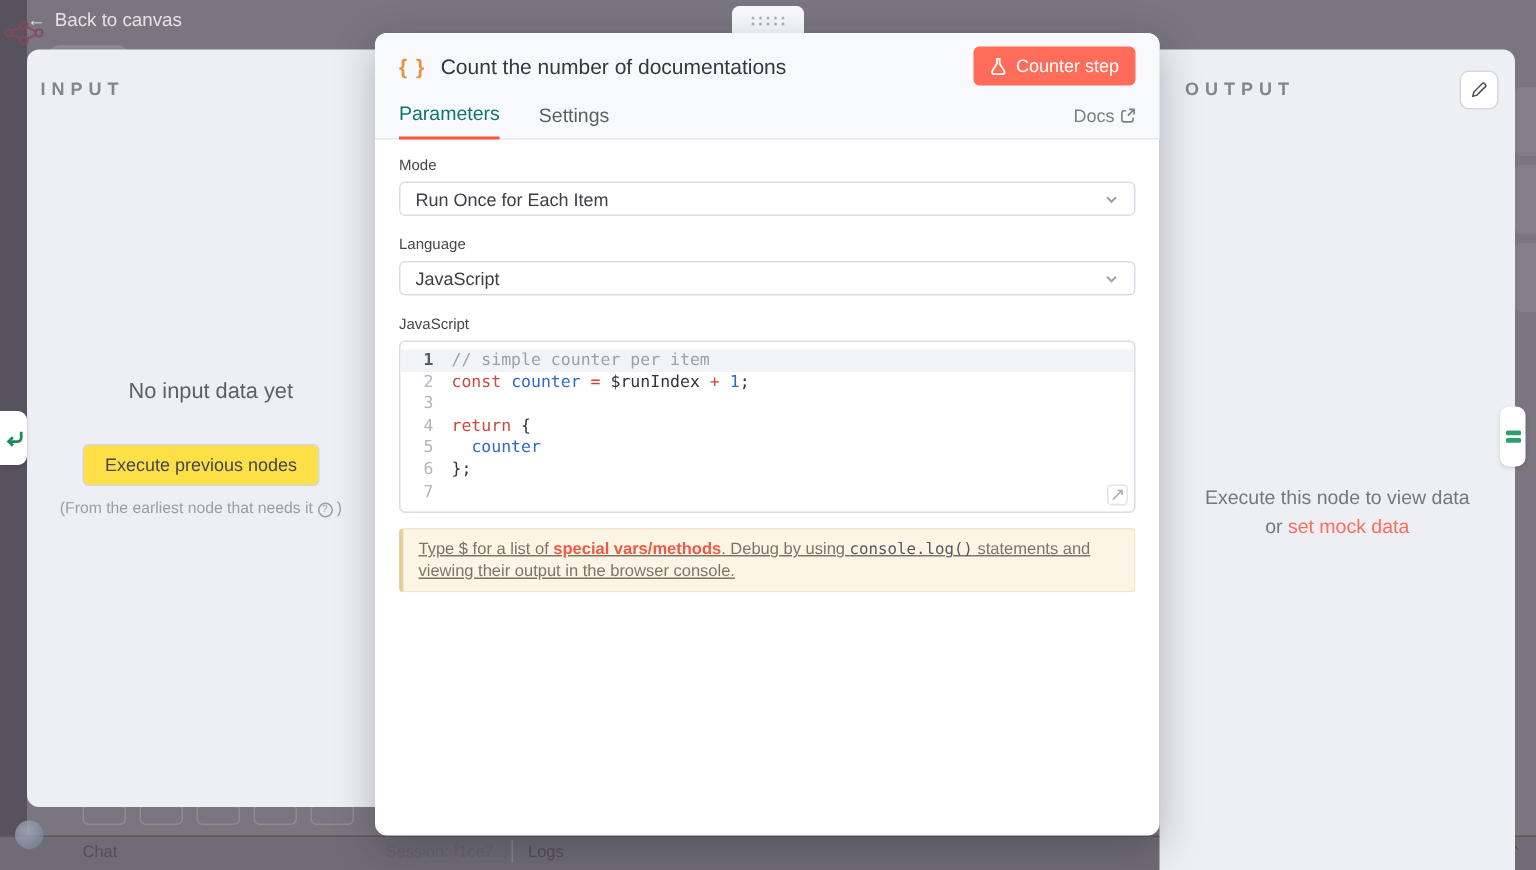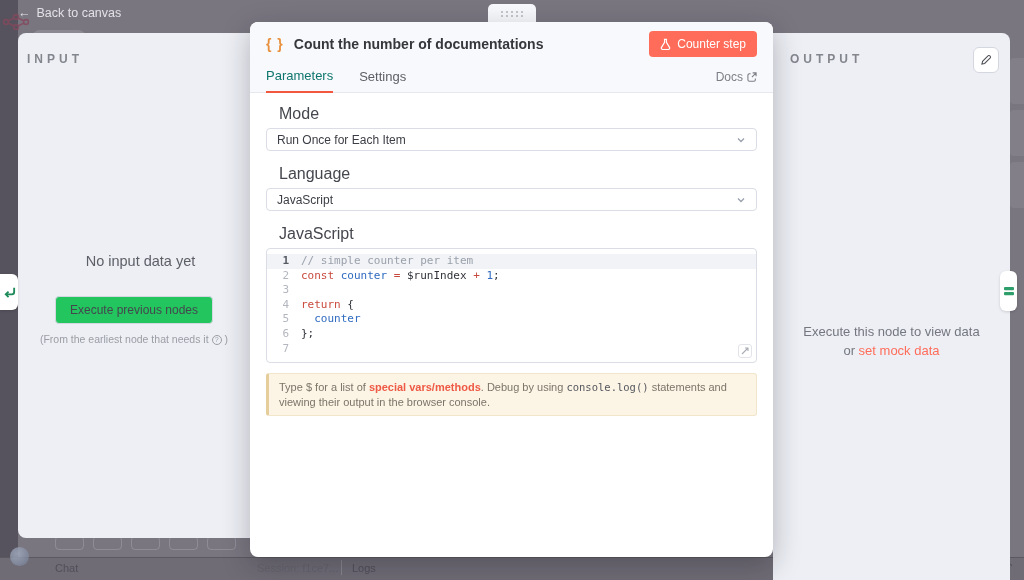--- a/index.html
+++ b/index.html
@@ -35,21 +35,21 @@
   
   .panel { position:absolute; top:33px; background:#edeff5; }
   .panel-input  { left:18px;  width:232px; height:505px; border-radius:8px 0 0 8px; z-index:4; }
   .panel-output { left:773px; width:237px; height:572px; border-radius:0 8px 8px 0; z-index:4; }
   .panel-title { position:absolute; top:19px; font-size:12px; font-weight:700; letter-spacing:4px; color:#84868d; }
   .panel-input .panel-title { left:9px; }
   .panel-output .panel-title { left:17px; }
   .panel-center { position:absolute; left:0; right:0; top:0; bottom:0; display:flex; flex-direction:column;
                   align-items:center; justify-content:center; text-align:center; padding-top:26px; }
   .empty-title { font-size:14.5px; color:#5d5f66; font-weight:500;margin-left:13px; }
-  .exec-prev-btn { margin-top:27px; background:#22c55e; border:1px solid #d4d7df; border-radius:4px;
+  .exec-prev-btn { margin-top:27px; background:#fde047; border:1px solid #d4d7df; border-radius:4px;
                    padding:6px 14px; font-size:12px; color:#45474e; cursor:pointer;
                    font-family:"Liberation Sans",sans-serif; }
   .exec-prev-hint { margin-top:9px; font-size:10.5px; color:#9b9da4; display:flex; align-items:flex-end; gap:3px; }
   .q-circle { display:inline-flex; width:10px; height:10px; border:1px solid #9b9da4; border-radius:50%;
               font-size:7px; align-items:center; justify-content:center; color:#9b9da4; }
   .output-msg { font-size:13px; color:#74777f; line-height:19px; margin-top:18px; }
   .link-coral { color:#ff6d5a; cursor:pointer; }
   .edit-btn { position:absolute; right:11px; top:14px; width:26px; height:26px; background:#fff;
               border:1px solid #d4d7df; border-radius:6px; display:flex; align-items:center;
               justify-content:center; cursor:pointer; }
@@ -63,32 +63,32 @@
   
   .drag-tab { position:absolute; left:488px; top:4px; width:48px; height:20px; background:#f8f9fc;
               border-radius:5px 5px 0 0; z-index:5; display:flex; align-items:center; justify-content:center; }
   .dots { display:grid; grid-template-columns:repeat(5,1fr); gap:2px 3px; }
   .dots i { width:2px; height:2px; border-radius:50%; background:#b4b6bf; }
   .modal { position:absolute; left:250px; top:22px; width:523px; height:535px; background:#fff;
            border-radius:8px; z-index:6; box-shadow:0 8px 28px rgba(20,20,28,0.28); }
   .modal-header { background:#f8f9fc; border-radius:8px 8px 0 0; }
   .title-row { display:flex; align-items:center; padding:9px 16px 6px; }
   .braces-icon { color:#e8913f; font-weight:700; font-size:14px; letter-spacing:1px; }
-  .node-title { margin-left:10px; font-size:14px; font-weight:700; color:#35373c; }
+  .node-title { margin-left:10px; font-size:14px; font-weight:400; color:#35373c; }
   .execute-btn { margin-left:auto; background:#ff6d5a; color:#fff; border:none; border-radius:4px;
                  padding:6px 11px; font-size:12px; font-weight:500; display:flex; align-items:center; gap:6px;
                  cursor:pointer; font-family:"Liberation Sans",sans-serif; }
   .tabs-row { display:flex; align-items:flex-end; padding:0 16px; height:30px; border-bottom:1px solid #e7e8ee; gap:26px; }
   .tab { font-size:13px; padding-bottom:8px; cursor:pointer; color:#5d5f66; }
   .tab.active { color:#0f766e; border-bottom:2px solid #f4573f; margin-bottom:-1px; }
   .docs-link { margin-left:auto; font-size:12px; color:#7d7f87; display:flex; align-items:center; gap:4px;
                padding-bottom:8px; cursor:pointer; }
 
   .modal-body { padding:8px 16px; }
-  .field-label { font-size:16px; color:#45474e; margin:8px 13px 5px; }
+  .field-label { font-size:10px; color:#45474e; margin:8px 0 5px; }
   .select-box { height:23px; border:1px solid #dadde5; border-radius:4px; display:flex; align-items:center;
                 padding:0 10px; font-size:12px; color:#3c3e45; cursor:pointer; background:#fff; }
   .select-box .chev { margin-left:auto; }
 
   .code-editor { margin-top:2px; border:1px solid #dadde5; border-radius:4px; position:relative;
                  padding:5px 0 6px; background:#fff; }
   .code-line { display:flex; font-family:"DejaVu Sans Mono", monospace; font-size:11px; line-height:14.6px;
                white-space:pre; }
   .code-line .gutter { width:22px; text-align:right; color:#b3b6bf; flex:0 0 22px; margin-right:12px;
                        user-select:none; }
@@ -98,21 +98,21 @@
   .tok-comment { color:#9aa1ab; }
   .tok-keyword { color:#c94a3d; }
   .tok-def { color:#2f6bc0; }
   .tok-number { color:#2f6bc0; }
   .tok-plain { color:#30333a; }
   .editor-grip { position:absolute; right:4px; bottom:4px; width:14px; height:14px; border:1px solid #e2e4ea;
                  border-radius:3px; background:#fff; display:flex; align-items:center; justify-content:center;
                  cursor:pointer; }
 
   .hint-box { margin-top:10px; background:#fcf5e6; border:1px solid #f1e5ca; border-left:3px solid #e5cd9c;
-              border-radius:3px; padding:6px 10px; font-size:11px; line-height:14.5px; color:#7b7569; }
+              border-radius:3px; padding:6px 10px; font-size:11px; line-height:14.5px; color:#7b7569;text-decoration:underline; }
   .hint-box .mono { font-family:"DejaVu Sans Mono", monospace; font-size:10.5px; color:#55575e; }
   .hint-link { color:#ee5a45; font-weight:600; cursor:pointer; }
 </style>
 </head>
 <body>
 
 <div class="side-rail"></div>
 <div class="topbar"></div>
 <svg class="bg-logo" width="28" height="20" viewBox="0 0 28 20">
   <circle cx="4" cy="10" r="2.4" fill="none" stroke="#84485c" stroke-width="1.6"></circle>

